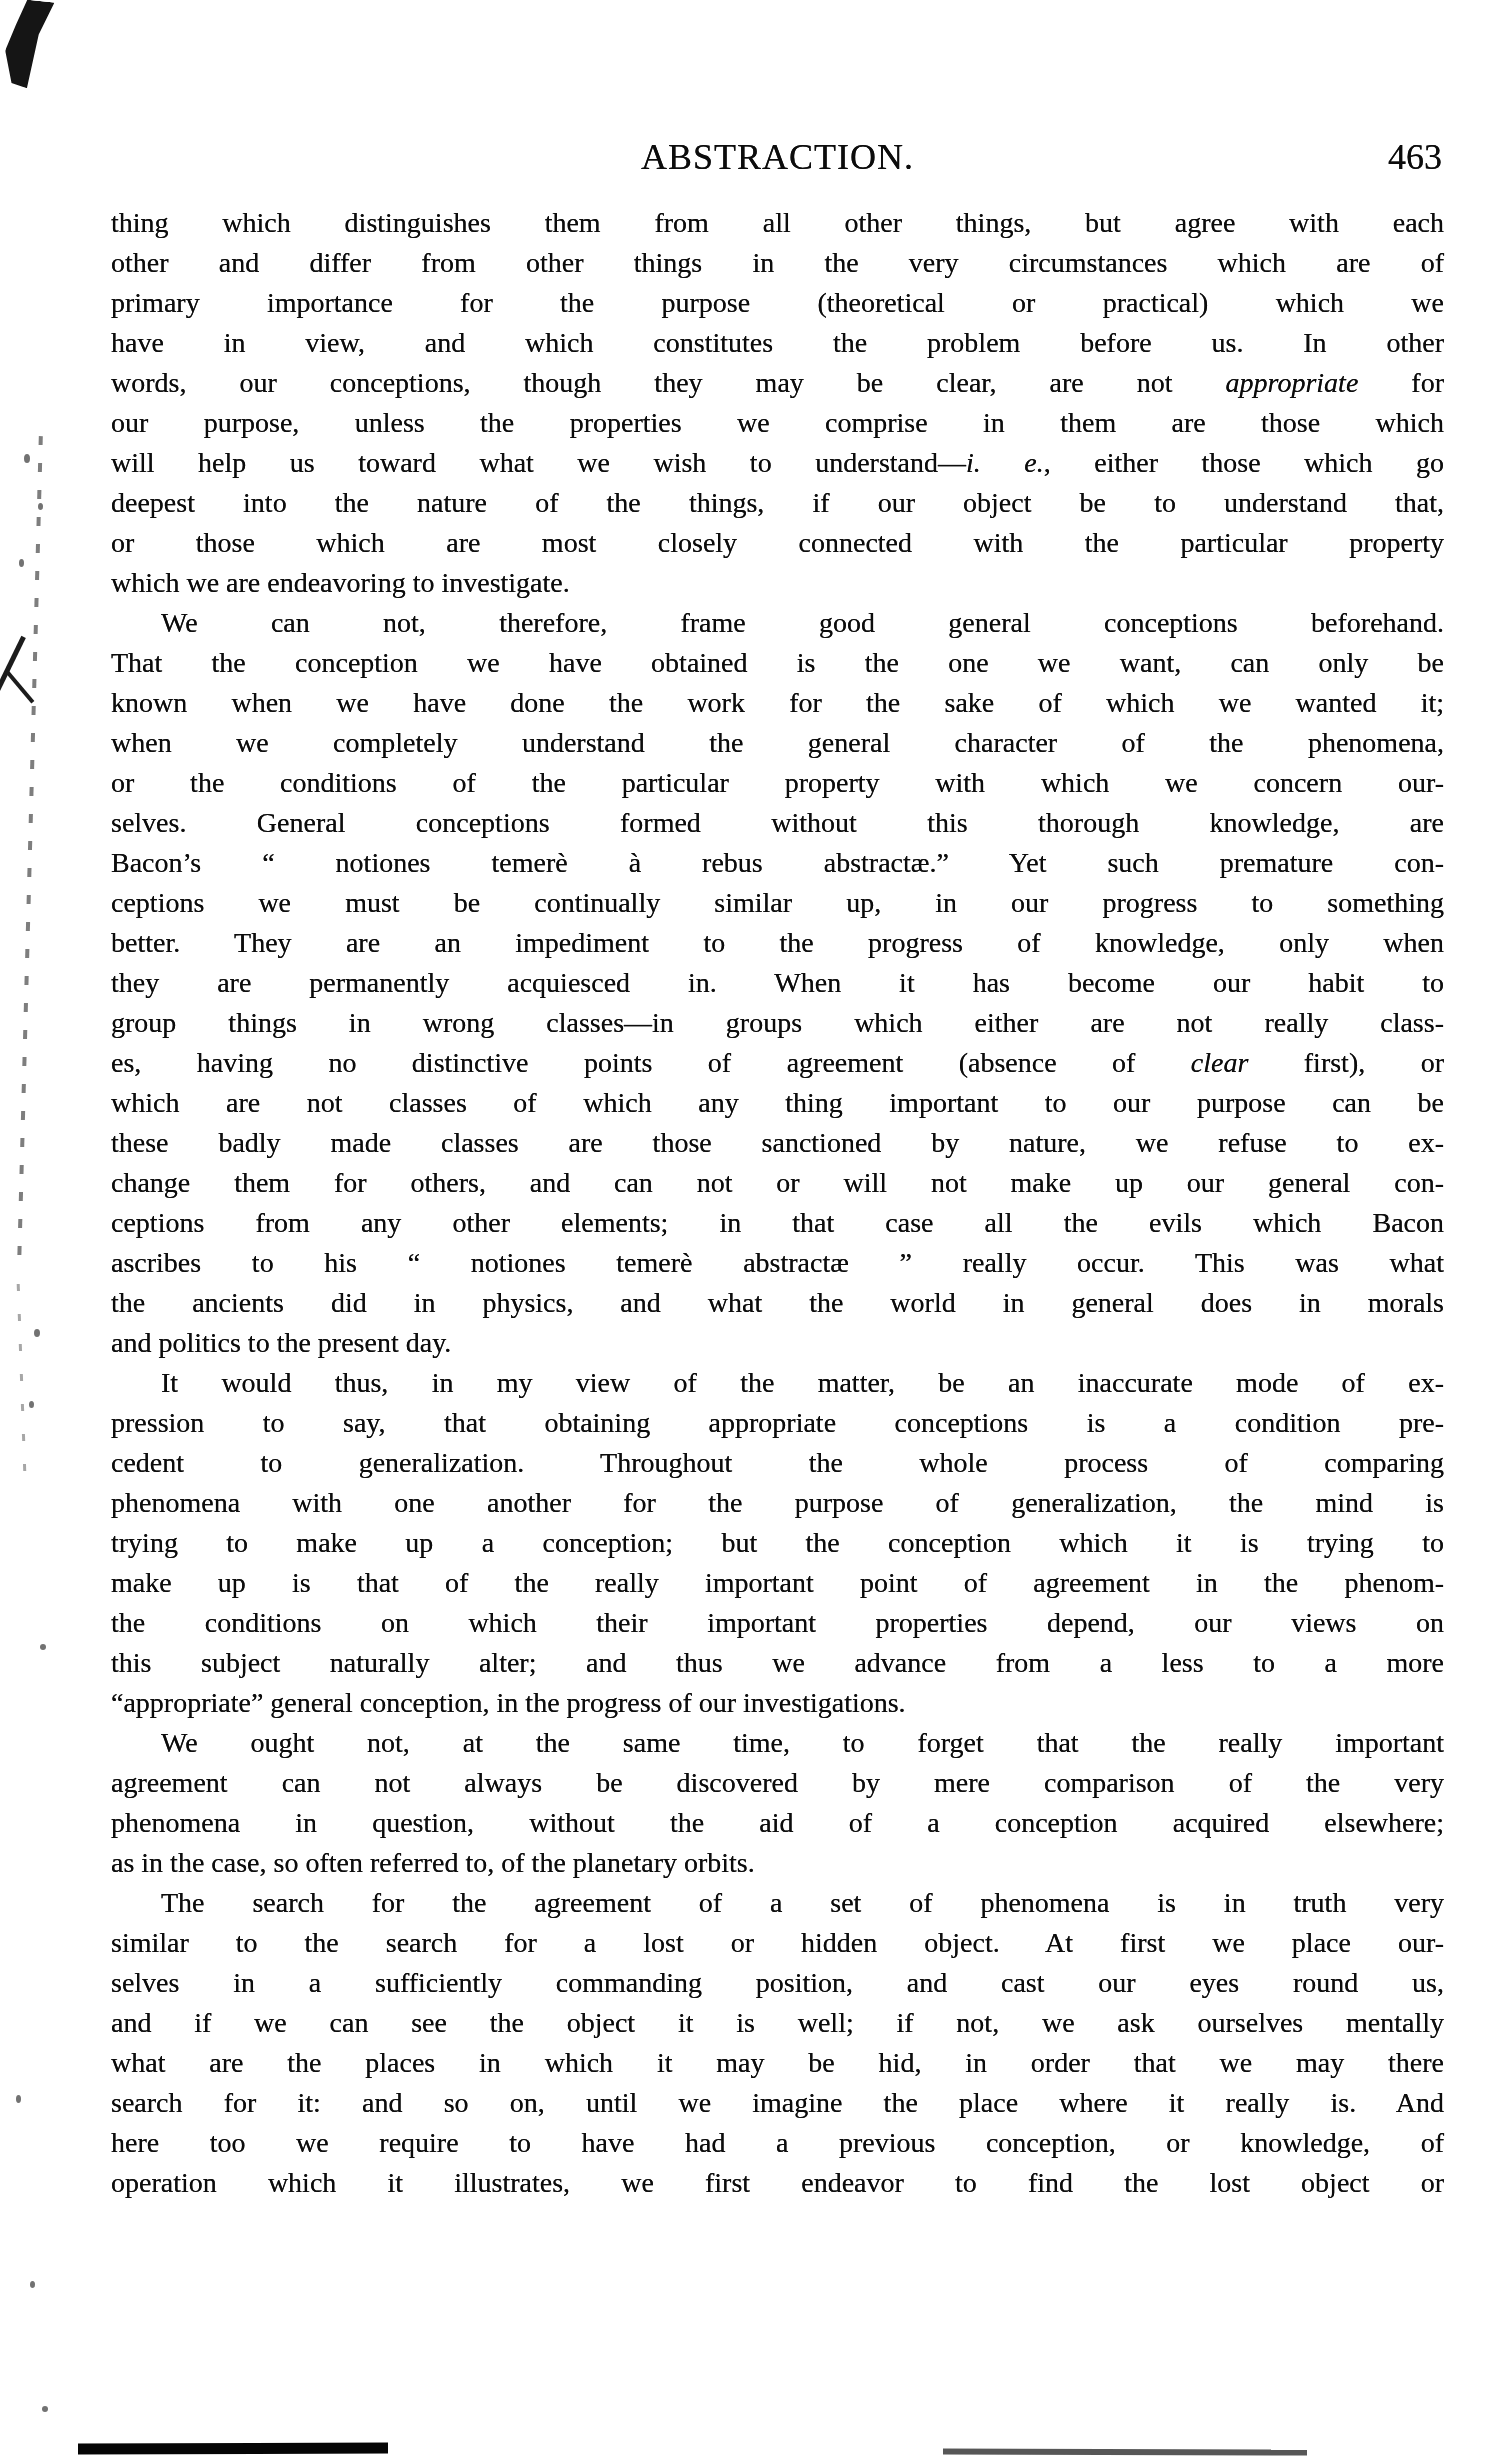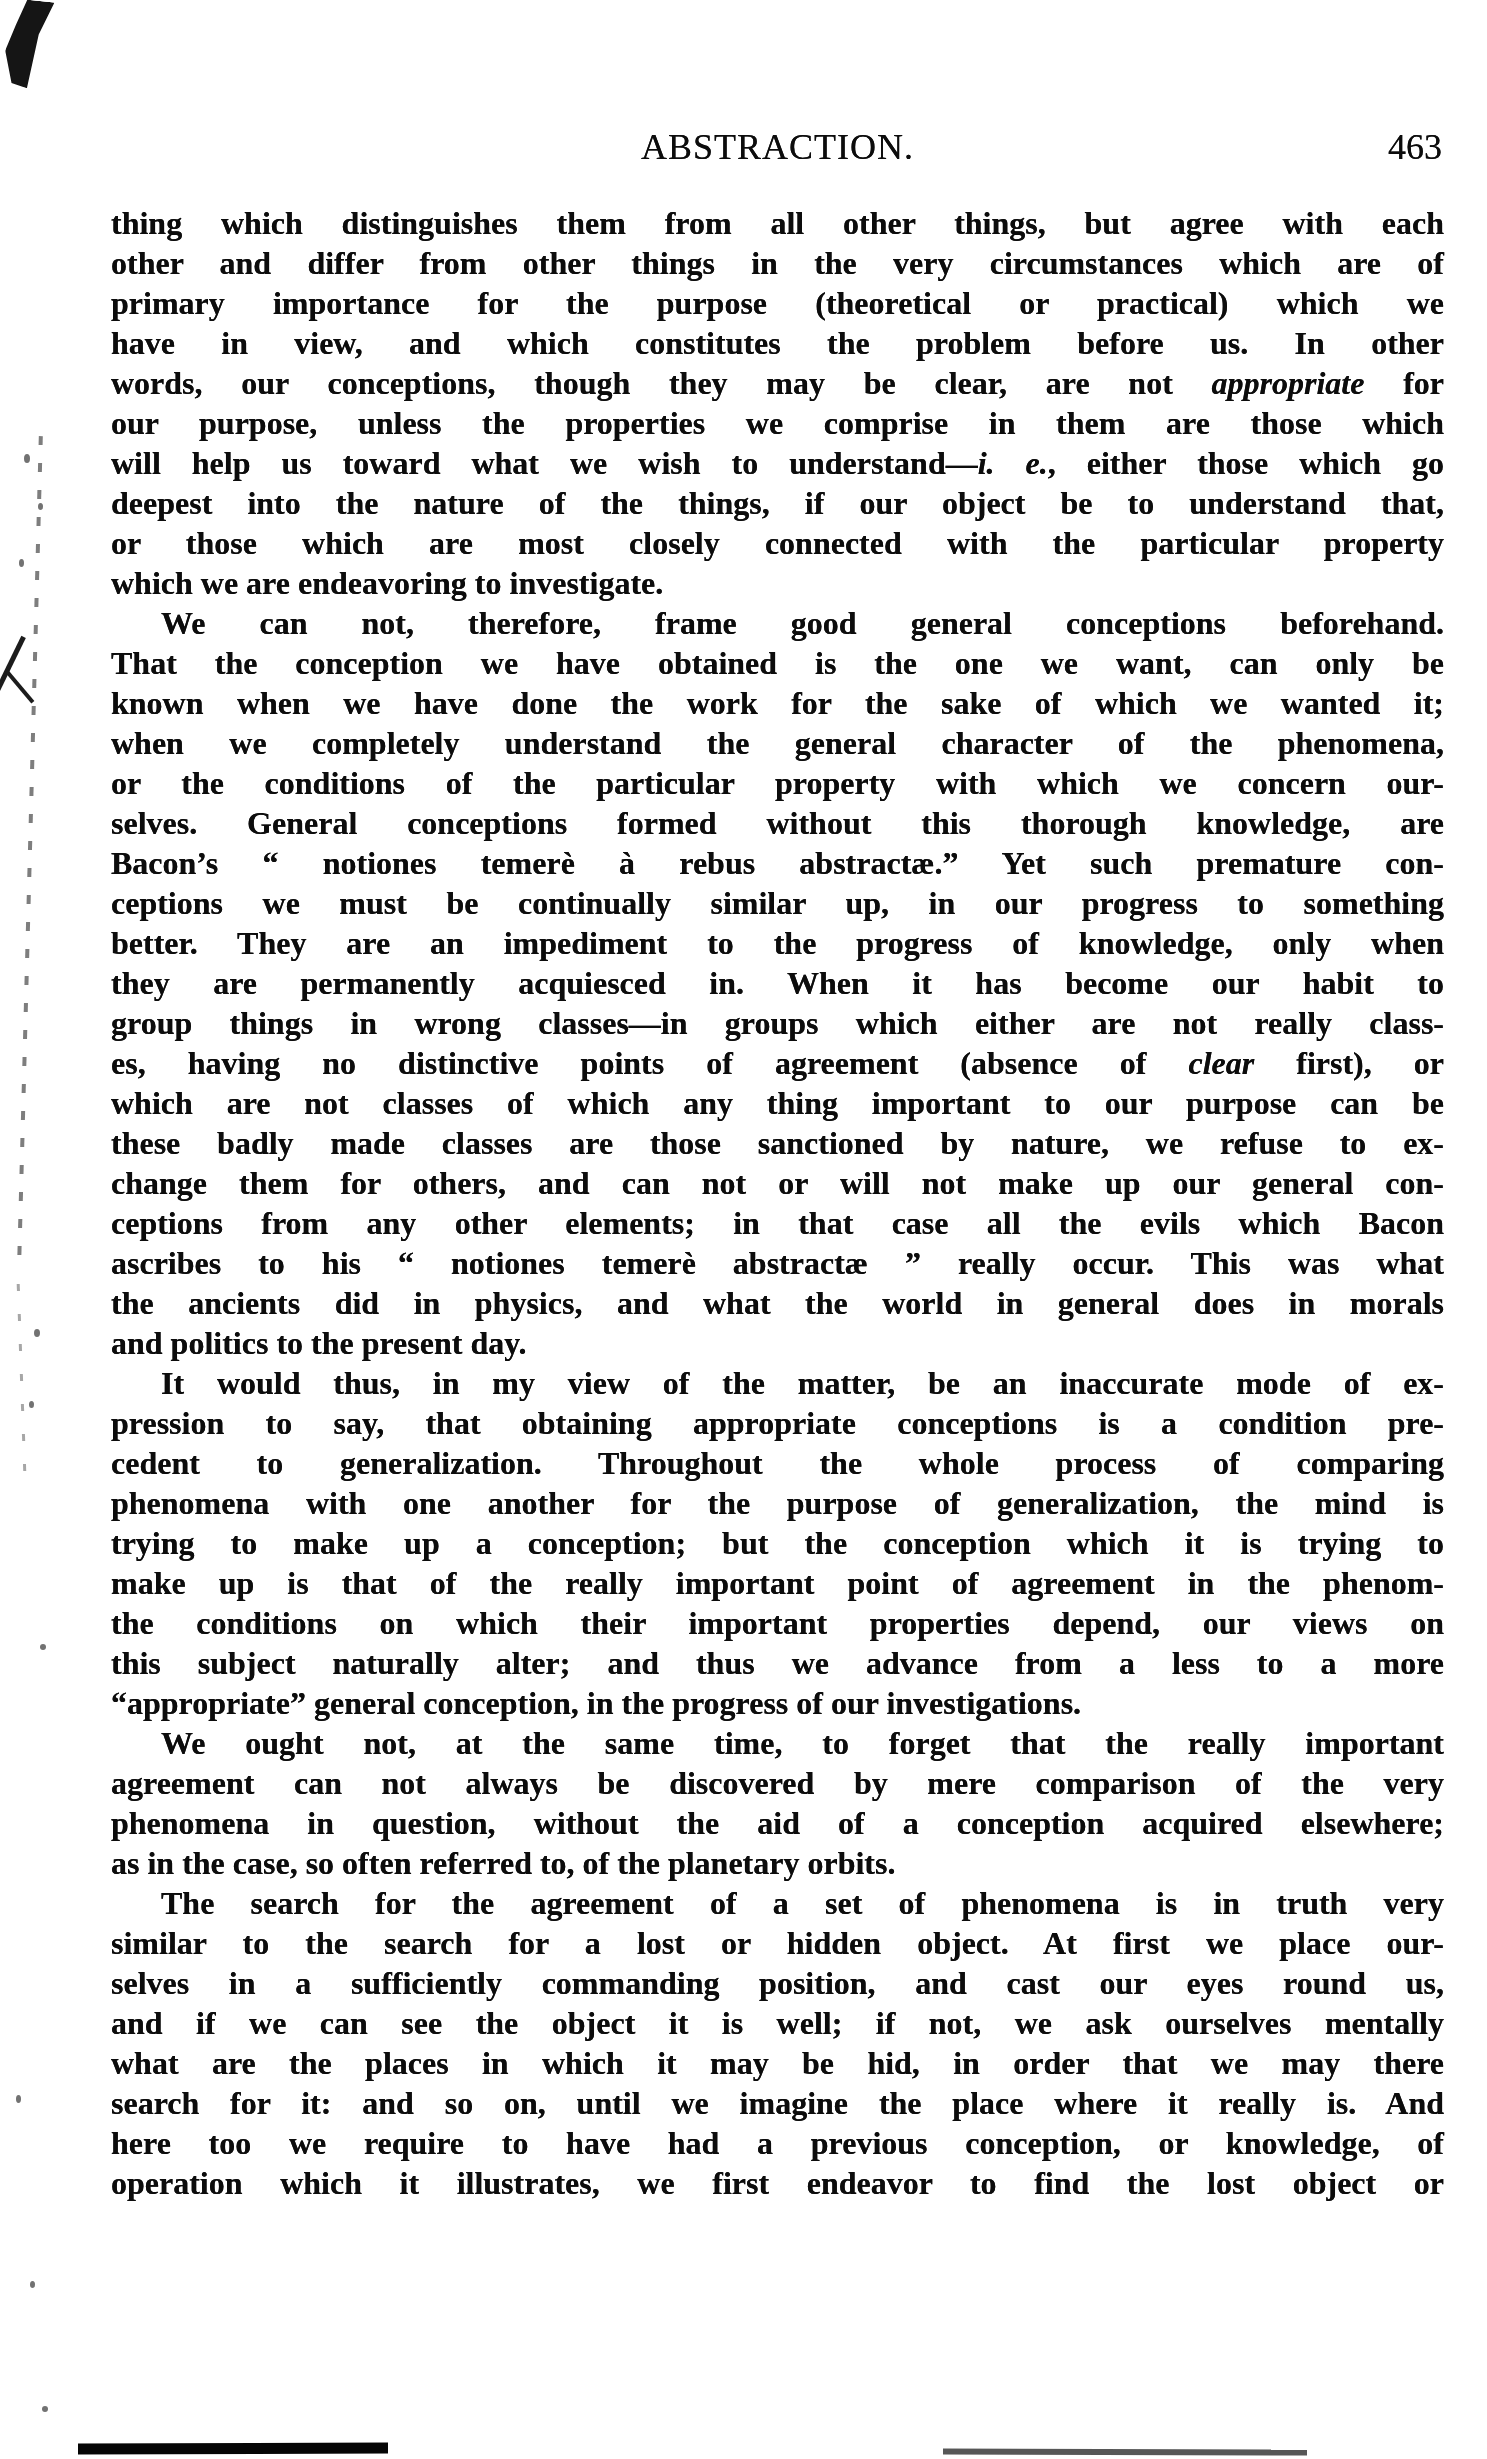--- a/index.html
+++ b/index.html
@@ -5,37 +5,36 @@
   html,body{margin:0;padding:0;background:#e8e8e4;}
   .page{
     position:relative;
     width:1488px;height:2460px;
     background:#ffffff;
     overflow:hidden;
     font-family:"Liberation Serif", serif;
     color:#0c0c0c;
   }
   .running-head{
-    position:absolute;left:111px;top:126px;width:1333px;height:42px;
+    position:absolute;left:111px;top:136px;width:1333px;height:42px;
     font-size:36px;line-height:42px;
   }
   .running-head .title{
     position:absolute;left:0;right:0;text-align:center;
     letter-spacing:1px;font-weight:normal;
     text-shadow:0 0 0.6px rgba(0,0,0,0.85);
   }
   .running-head .folio{
     position:absolute;right:2px;top:0;
     text-shadow:0 0 0.6px rgba(0,0,0,0.85);
   }
   .page-text{
     position:absolute;left:111px;top:203px;width:1333px;
-    font-size:32px;line-height:40px;
+    font-size:28px;line-height:40px;
     text-shadow:0 0 0.6px rgba(0,0,0,0.8);
-    font-weight:bold;
   }
   .para{margin:0;padding:0;}
   .line{
     text-align:justify;
     text-align-last:justify;
     hyphens:none;
     height:40px;
     overflow:visible;
   }
   .line.indent{text-indent:50px;}

